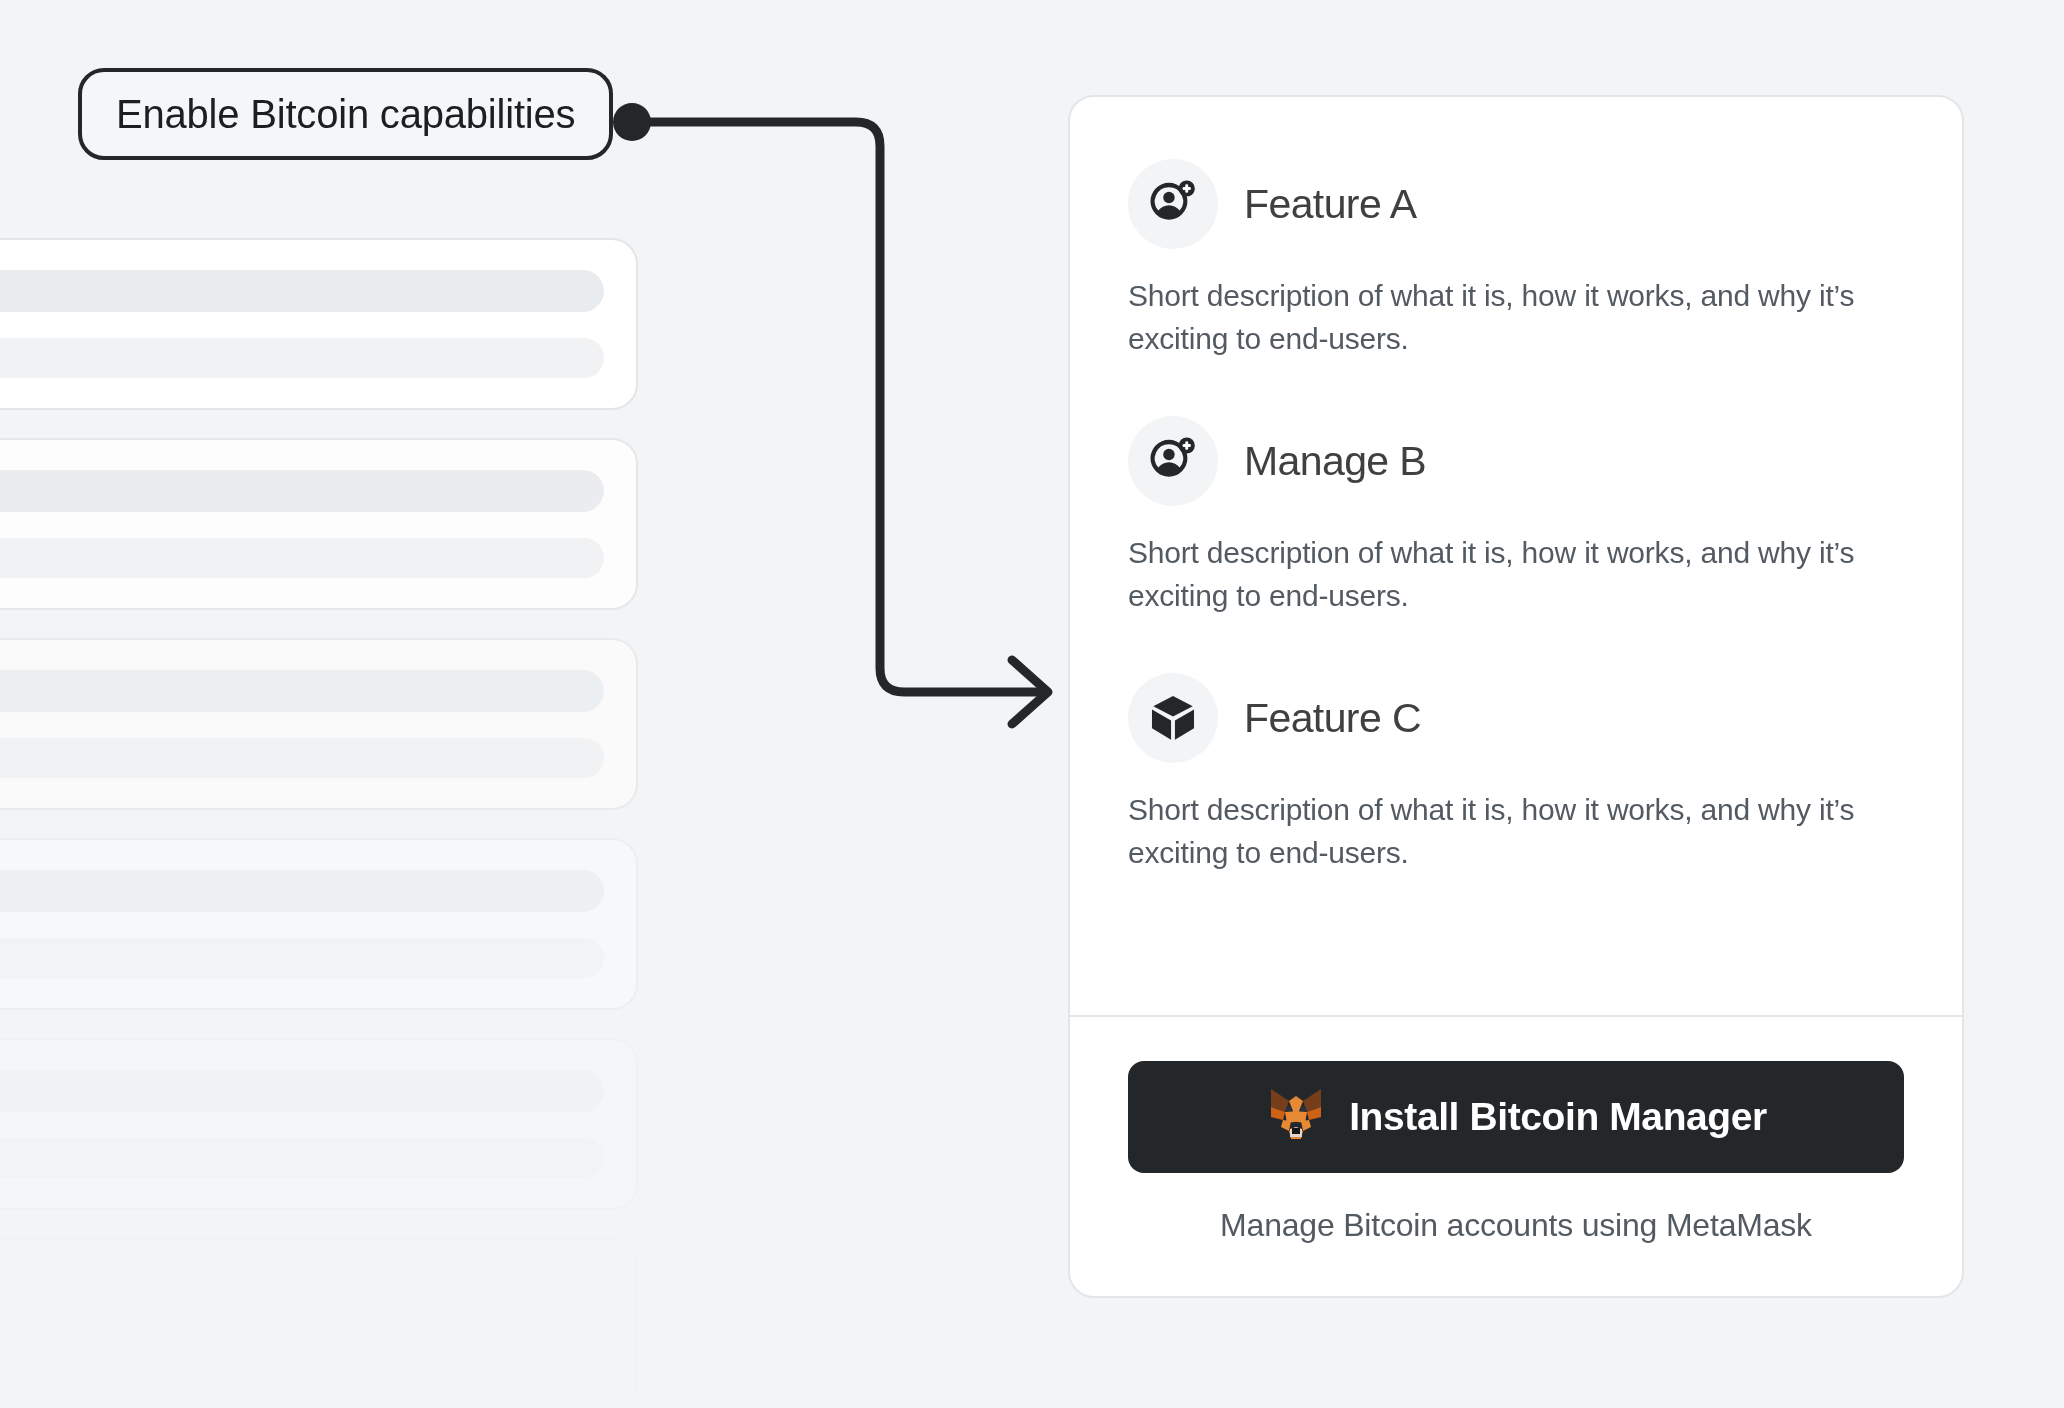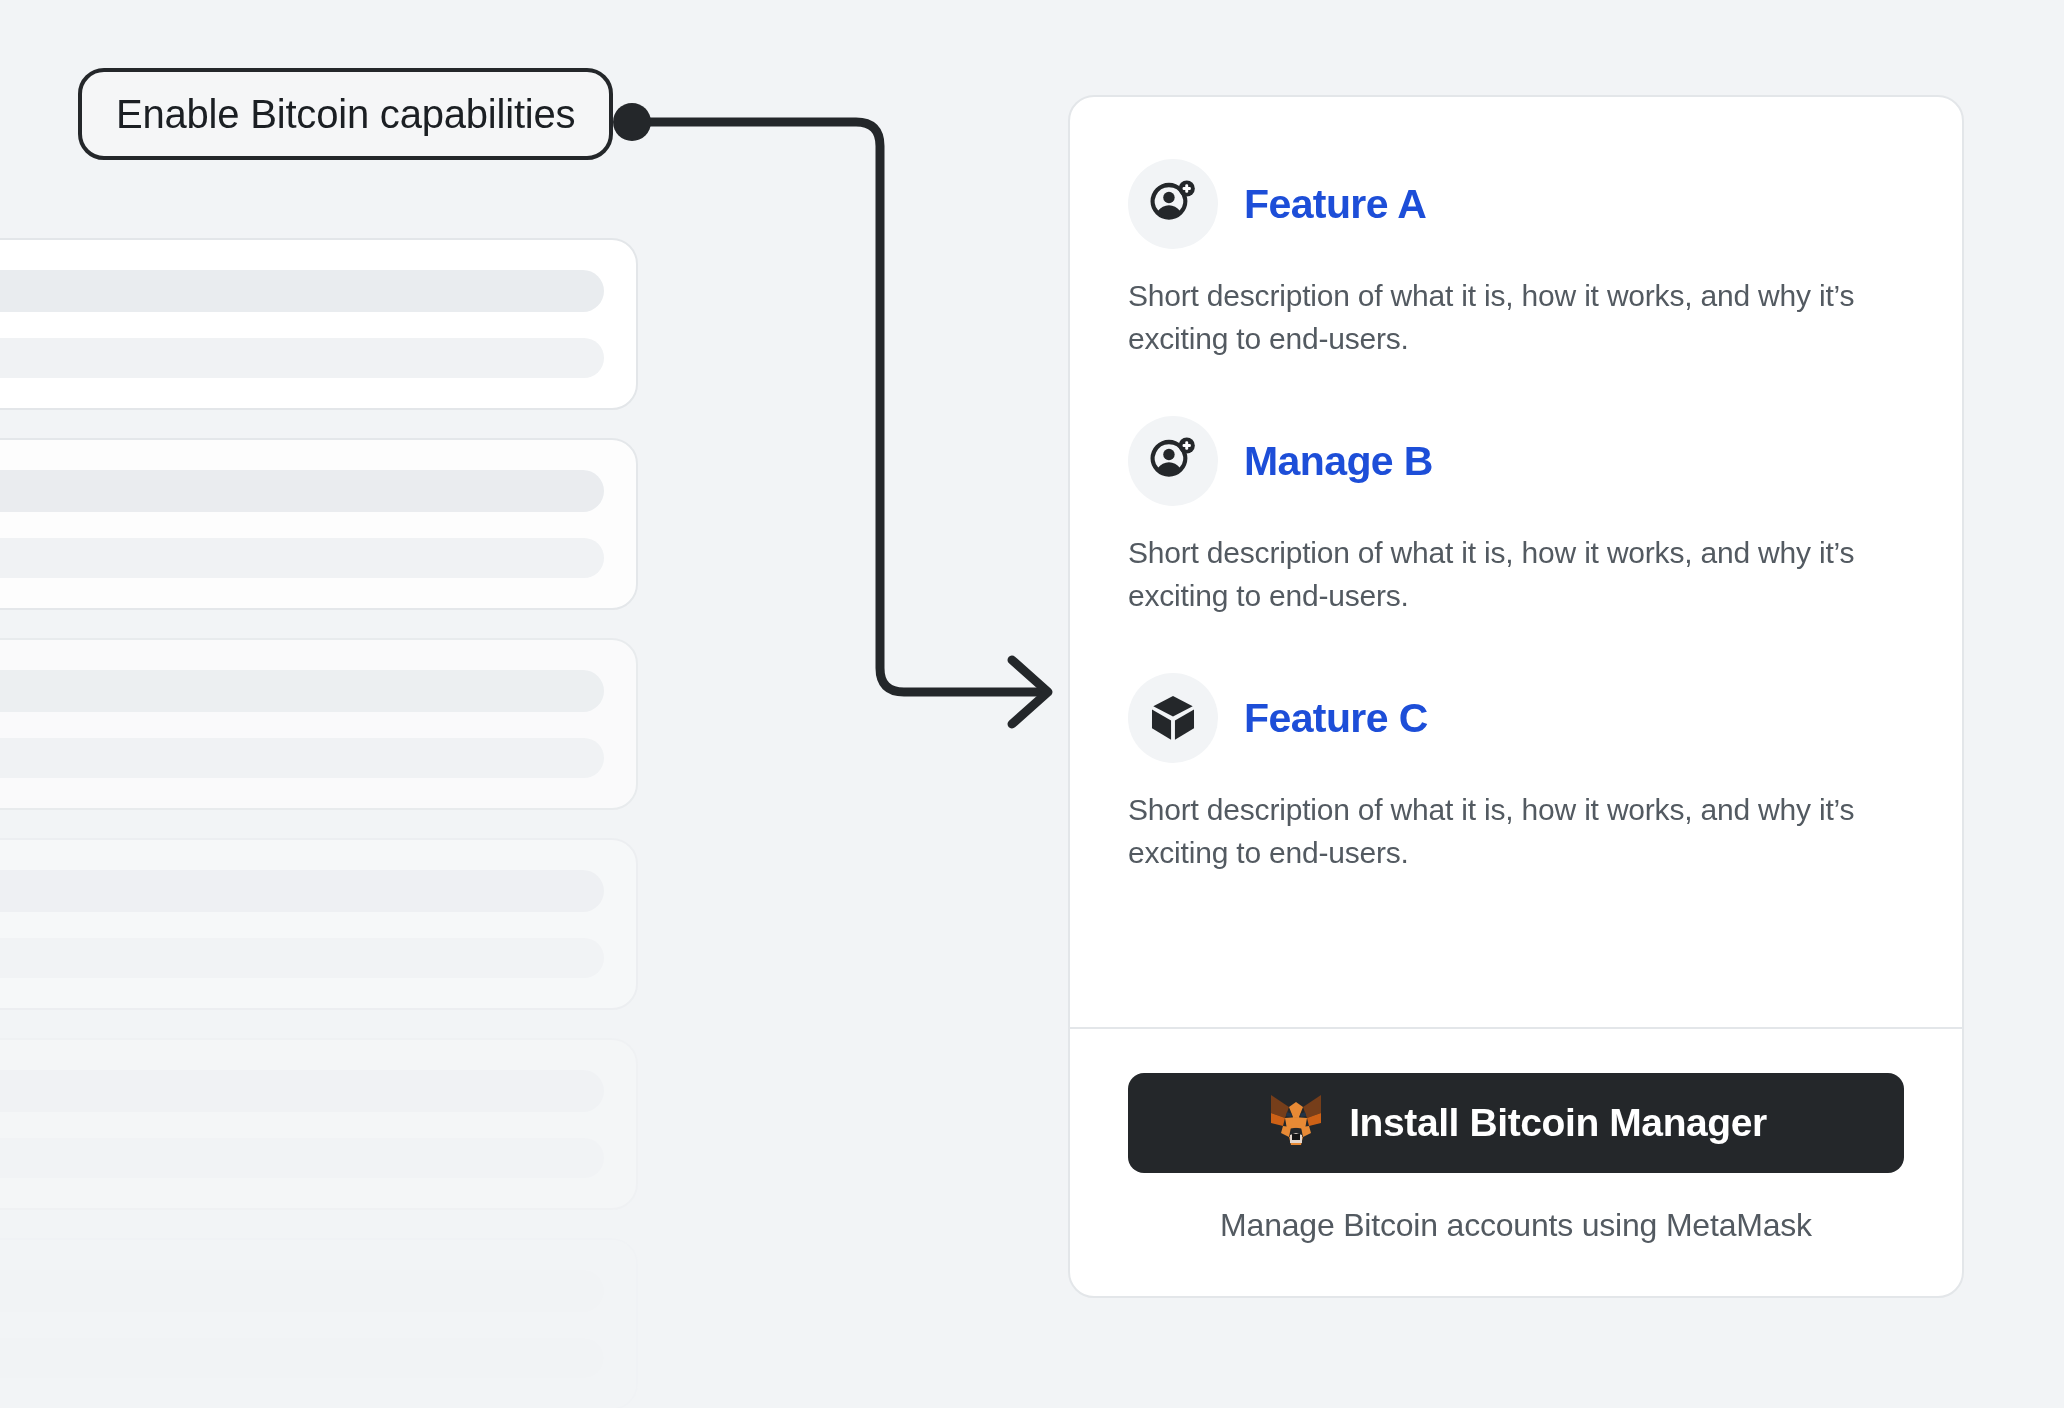--- a/index.html
+++ b/index.html
@@ -119,22 +119,22 @@
     flex: 0 0 90px;
     border-radius: 50%;
     background: #F2F4F6;
     display: flex;
     align-items: center;
     justify-content: center;
   }
   .feature-icon-wrap svg { display: block; }
   .feature-title {
     font-size: 41px;
-    font-weight: bold;
-    color: #1d4ed8;
+    font-weight: normal;
+    color: #404040;
     letter-spacing: -0.6px;
   }
   .feature-desc {
     font-size: 30px;
     line-height: 1.42;
     color: #535A61;
     max-width: 740px;
     letter-spacing: -0.2px;
   }
 
@@ -145,21 +145,21 @@
   }
 
   #footer-section {
     padding: 44px 58px 52px 58px;
     display: flex;
     flex-direction: column;
     align-items: center;
   }
   #install-button {
     width: 100%;
-    height: 100px;
+    height: 112px;
     border: none;
     border-radius: 16px;
     background: #24272A;
     color: #FFFFFF;
     display: flex;
     align-items: center;
     justify-content: center;
     gap: 22px;
     cursor: pointer;
     font-family: "Liberation Sans", sans-serif;

